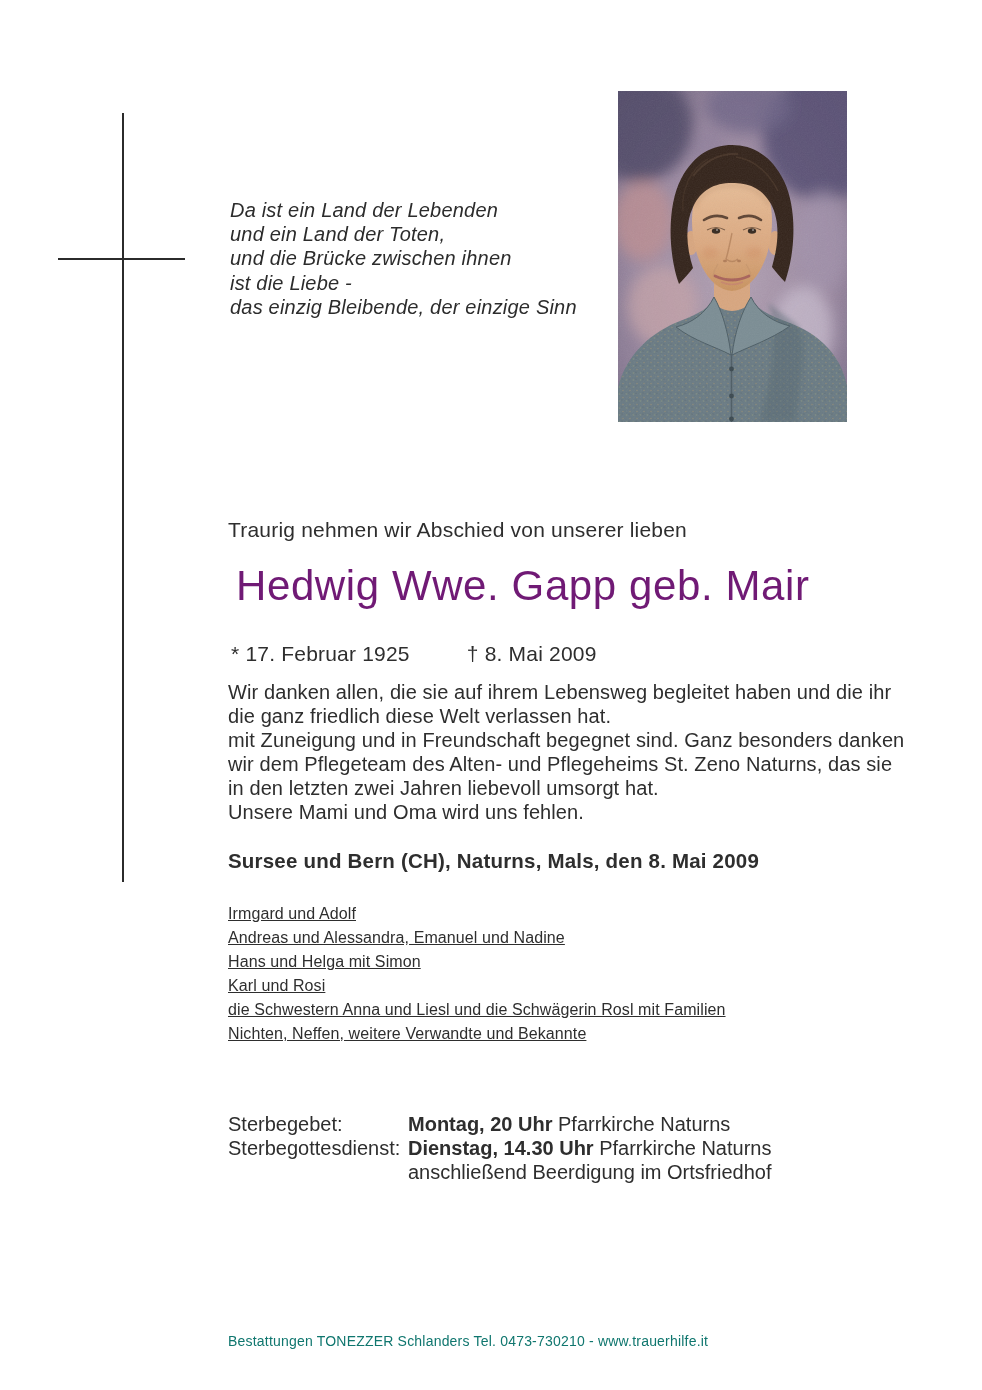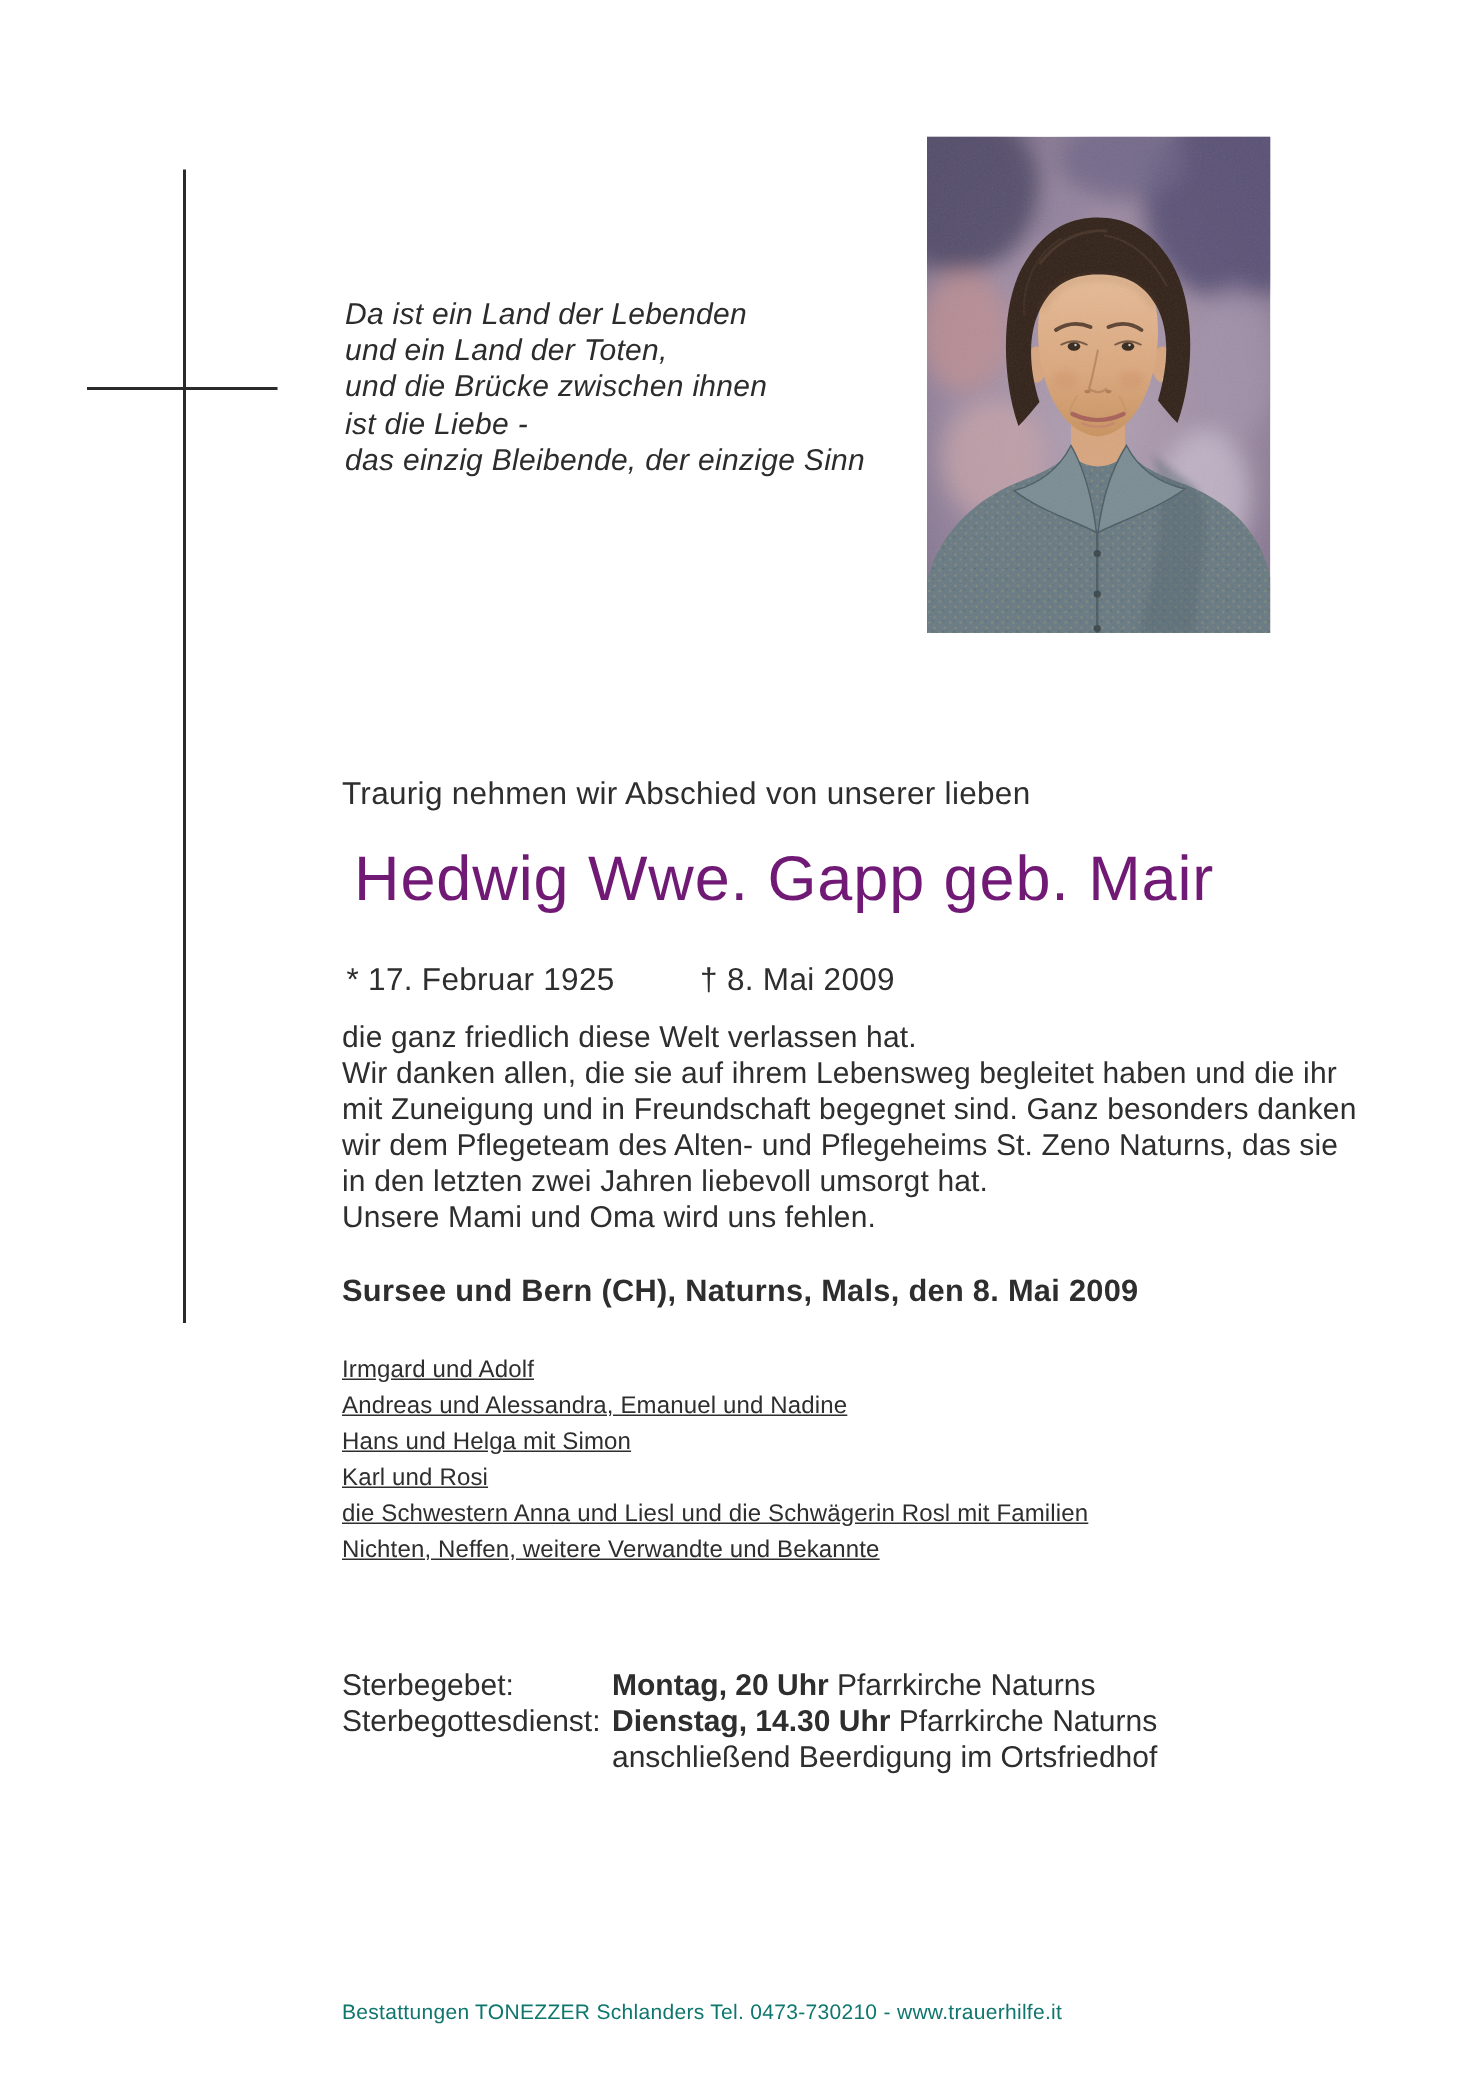--- a/index.html
+++ b/index.html
@@ -155,22 +155,22 @@
 
   <div class="intro">Traurig nehmen wir Abschied von unserer lieben</div>
 
   <h1 class="name">Hedwig Wwe. Gapp geb. Mair</h1>
 
   <div class="dates">
     <span class="birth">* 17. Februar 1925</span><span class="death">† 8. Mai 2009</span>
   </div>
 
   <div class="body-text">
+    <div>Wir danken allen, die sie auf ihrem Lebensweg begleitet haben und die ihr</div>
     <div>die ganz friedlich diese Welt verlassen hat.</div>
-    <div>Wir danken allen, die sie auf ihrem Lebensweg begleitet haben und die ihr</div>
     <div>mit Zuneigung und in Freundschaft begegnet sind. Ganz besonders danken</div>
     <div>wir dem Pflegeteam des Alten- und Pflegeheims St. Zeno Naturns, das sie</div>
     <div>in den letzten zwei Jahren liebevoll umsorgt hat.</div>
     <div>Unsere Mami und Oma wird uns fehlen.</div>
   </div>
 
   <div class="dateline">Sursee und Bern (CH), Naturns, Mals, den 8. Mai 2009</div>
 
   <div class="family">
     <div>Irmgard und Adolf</div>

